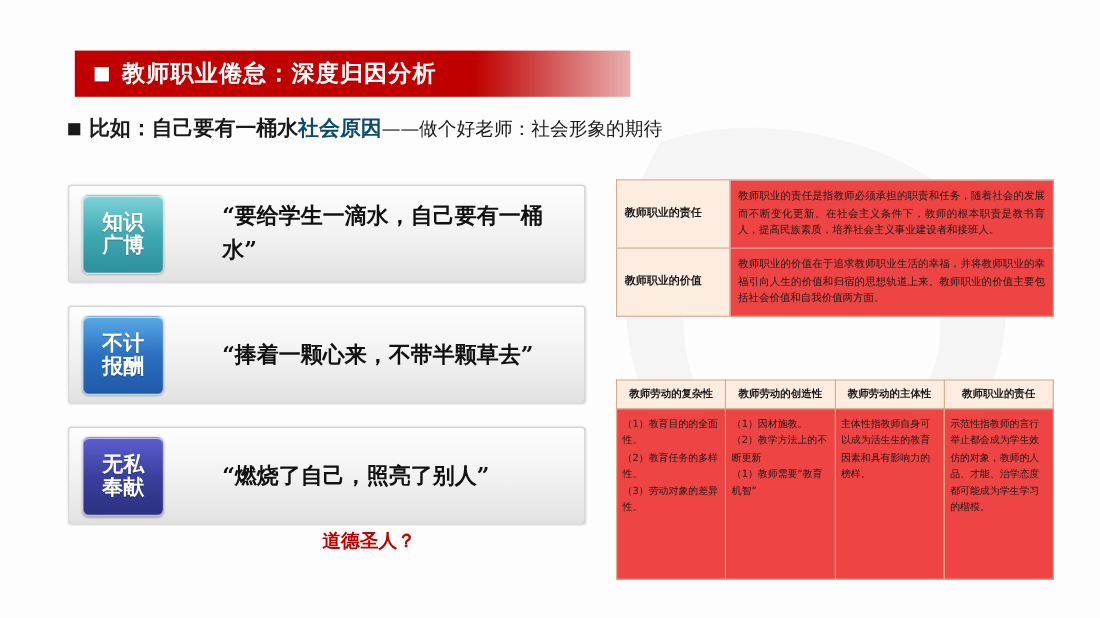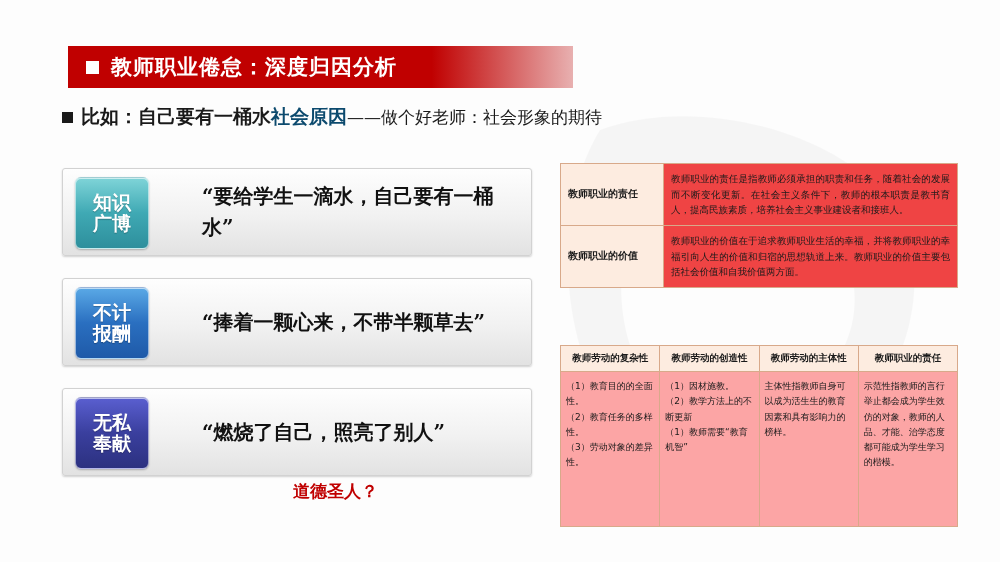--- a/index.html
+++ b/index.html
@@ -200,21 +200,21 @@
     background: #fdece0;
     font-size: 9.5px;
     font-weight: bold;
     padding: 6px 3px;
     color: #1a1a1a;
     text-align: center;
     font-family: "DejaVu Sans", "Liberation Sans", sans-serif;
   }
   .table-b td {
     border: 1px solid #d8a98a;
-    background: #fca5a5;
+    background: #ef4444;
     font-size: 9px;
     line-height: 1.7;
     padding: 7px 5px;
     vertical-align: top;
     color: #1a1a1a;
     font-family: "DejaVu Sans", "Liberation Sans", sans-serif;
     height: 140px;
   }
   .cell-line {
     display: block;

